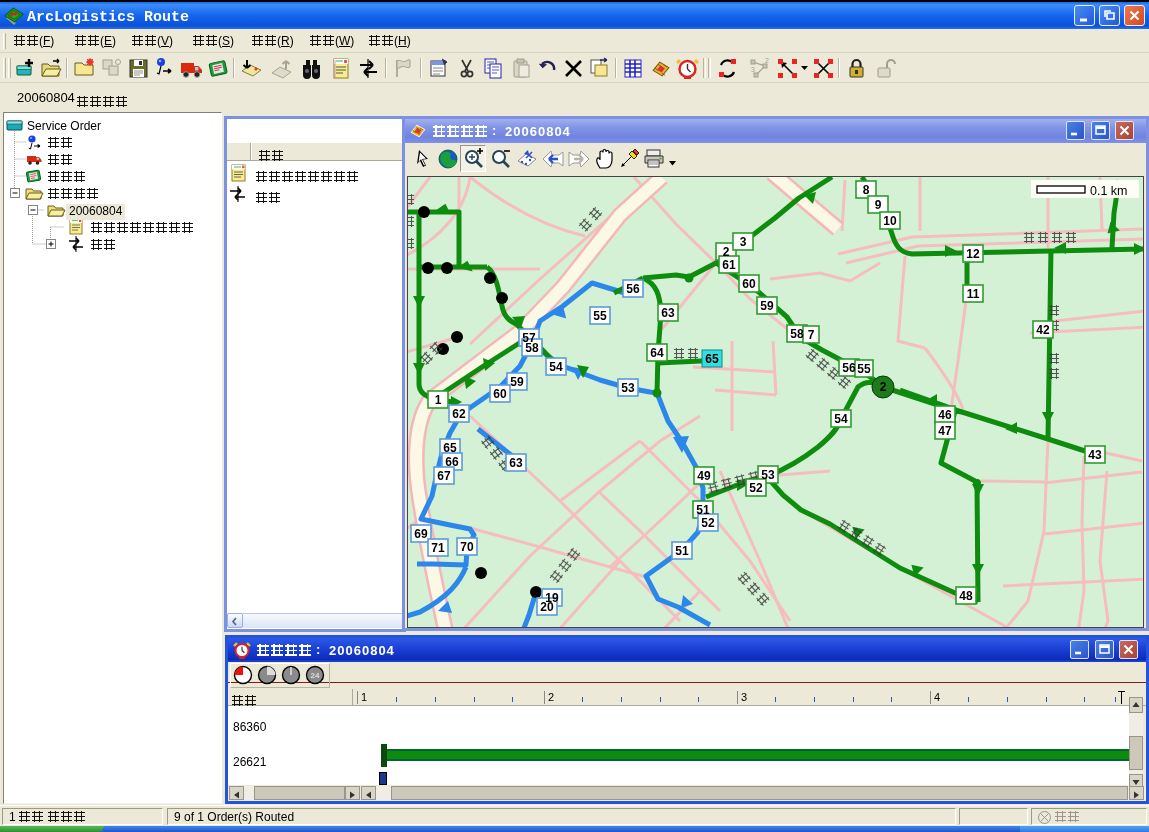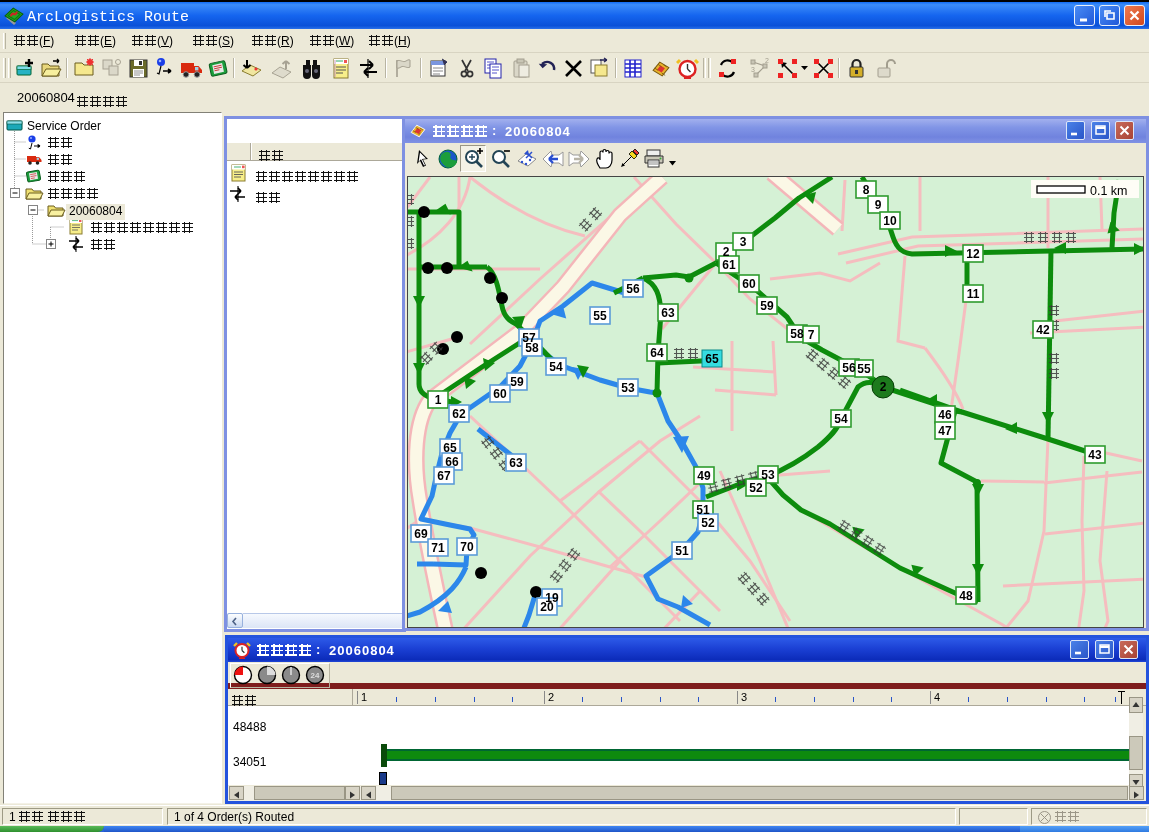--- a/index.html
+++ b/index.html
@@ -20,21 +20,21 @@
 
 .g{display:inline-block;width:11px;height:11px;margin:0 1px;vertical-align:-1px;
 background-image:linear-gradient(#9b9687,#9b9687),linear-gradient(#9b9687,#9b9687),linear-gradient(#9b9687,#9b9687),linear-gradient(#9b9687,#9b9687),linear-gradient(#9b9687,#9b9687);
 background-repeat:no-repeat;
 background-size:11px 1px,11px 1px,11px 1px,1px 11px,1px 11px;
 background-position:0 1px,0 5px,0 9px,2px 0,7px 0}
 
 #topline{left:0;top:0;width:1149px;height:2px;background:#000}
 #titlebar{left:0;top:2px;width:1149px;height:27px;
 background:linear-gradient(180deg,#0f6af4 0%,#3c8cf8 10%,#1565ef 50%,#0a51d8 88%,#2a71ea 100%)}
-#title-text{left:27px;top:7px;color:#fff;font-family:"Liberation Mono",monospace;font-weight:normal;font-size:15px;letter-spacing:0}
+#title-text{left:27px;top:7px;color:#fff;font-family:"Liberation Mono",monospace;font-weight:bold;font-size:15px;letter-spacing:0}
 .capbtn{position:absolute;width:21px;height:21px;border-radius:3px;border:1px solid #e8f0fc;color:#fff;text-align:center}
 #menubar{left:0;top:29px;width:1149px;height:24px;background:#ece9d8;border-bottom:1px solid #d8d4c2}
 .menuitem{position:absolute;top:5px;font-size:12px;color:#000}
 #toolbar{left:0;top:54px;width:1149px;height:29px;background:#ece9d8;border-bottom:1px solid #d8d4c2}
 #caption{left:0;top:83px;width:1149px;height:29px;background:#ece9d8}
 #caption span.lat{font-size:13px;color:#000}
 
 #tree{left:3px;top:112px;width:219px;height:692px;background:#fff;
 border-top:1px solid #828177;border-left:1px solid #828177;border-right:1px solid #fff;border-bottom:1px solid #f4f2e8}
 .trow{position:absolute;font-size:12px;color:#000;white-space:nowrap}
@@ -44,21 +44,21 @@
 background:linear-gradient(180deg,#a2b0ee,#8195e6 35%,#7083de 75%,#8092e4);color:#fff;font-weight:bold;font-size:13px}
 .mdibtn{position:absolute;top:2px;width:19px;height:19px;border-radius:2px;border:1px solid #dce6f8}
 
 #listwin{left:224px;top:116px;width:182px;height:516px;background:#fff}
 
 #mapwin{left:402px;top:116px;width:747px;height:515px;background:#ece9d8}
 #maptools{position:absolute;left:0;top:24px;width:741px;height:33px;background:#ece9d8}
 #mapframe{position:absolute;left:2px;top:57px;width:737px;height:452px;border:1px solid #444;background:#d5f1d5}
 
 #timewin{left:225px;top:635px;width:924px;height:169px;background:#ece9d8;border-color:#2453dd}
-#timetools{position:absolute;left:0;top:24px;width:918px;height:27px;background:#ece9d8;border-bottom:6px solid #7f1d1d}
+#timetools{position:absolute;left:0;top:24px;width:918px;height:21px;background:#ece9d8;border-bottom:1px solid #7f1d1d}
 
 #statusbar{left:0;top:805px;width:1149px;height:21px;background:#ece9d8;border-top:1px solid #fff}
 .spanel{position:absolute;top:2px;height:17px;border:1px solid;border-color:#9d9a84 #fff #fff #9d9a84;font-size:12px;color:#000;padding:1px 6px;background:#ece9d8;white-space:nowrap}
 #taskbar{left:0;top:826px;width:1149px;height:6px;background:linear-gradient(90deg,#2a62d8,#2a62d8)}
 </style></head><body>
 <div id="app">
 <div class="abs" id="topline"></div>
 <div class="abs" id="titlebar">
   <svg class="abs" style="left:3px;top:3px" width="22" height="22" viewBox="0 0 22 22">
         <path d="M3 13l8 7 2-2-8-7z" fill="#9a9a9a"></path>
@@ -853,22 +853,22 @@
       </g>
       <g stroke="#2a55c8">
         <path d="M4.5 2v13M191.5 2v13M384.5 2v13M577.5 2v13" stroke="#888"></path>
         <path d="M43.5 8v5M82.5 8v5M121.5 8v5M159.5 8v5M229.5 8v5M268.5 8v5M307.5 8v5M345.5 8v5M422.5 8v5M461.5 8v5M500.5 8v5M538.5 8v5M615.5 8v5M654.5 8v5M693.5 8v5M731.5 8v5M762.5 8v5"></path>
       </g>
       <path d="M768.5 2v13" stroke="#000"></path>
           <path d="M765 2.5h7" stroke="#000"></path>
     </svg>
   </div>
   <div class="abs" id="timebody" style="left:0;top:68px;width:901px;height:79px;background:#fff">
-    <span class="abs" style="left:5px;top:14px;font-size:12px">48488</span>
-    <span class="abs" style="left:5px;top:49px;font-size:12px">34051</span>
+    <span class="abs" style="left:5px;top:14px;font-size:12px">86360</span>
+    <span class="abs" style="left:5px;top:49px;font-size:12px">26621</span>
     <div class="abs" style="left:153px;top:38px;width:6px;height:23px;background:#0a4a0a"></div>
     <div class="abs" style="left:159px;top:43px;width:742px;height:12px;background:#0e8a0e;border-top:2px solid #063;border-bottom:2px solid #063"></div>
   </div>
   <div class="abs" style="left:151px;top:134px;width:8px;height:13px;background:#1a3a8a;border:1px solid #000"></div>
   <div class="abs" id="vscroll" style="left:901px;top:68px;width:14px;height:79px;background:#f0eee4">
     <div class="abs" style="left:0;top:-9px;width:14px;height:16px;background:#d8d4c6;border:1px solid #9a9685"><svg width="12" height="14">
             <path d="M6 4 2.5 9h7z" fill="#333"></path>
           </svg></div>
     <div class="abs" style="left:0;top:30px;width:14px;height:34px;background:#ccc9ba;border:1px solid #9a9685"></div>
     <div class="abs" style="left:0;top:68px;width:14px;height:16px;background:#d8d4c6;border:1px solid #9a9685"><svg width="12" height="14">
@@ -887,21 +887,21 @@
             <path d="M4 6 9 2.5v7z" fill="#333"></path>
           </svg></div>
     <div class="abs" style="left:163px;top:0;width:737px;height:14px;background:#ccc9ba;border:1px solid #9a9685"></div>
     <div class="abs" style="left:901px;top:0;width:15px;height:14px;background:#d8d4c6;border:1px solid #9a9685"><svg width="13" height="12">
             <path d="M9 6 4 2.5v7z" fill="#333"></path>
           </svg></div>
   </div>
 </div>
 <div class="abs" id="statusbar">
   <div class="spanel" style="left:2px;width:161px"><span style="margin-right:2px">1</span><i class="z"></i><i class="z"></i> <i class="z"></i><i class="z"></i><i class="z"></i></div>
-  <div class="spanel" style="left:167px;width:789px">1 of 4 Order(s) Routed</div>
+  <div class="spanel" style="left:167px;width:789px">9 of 1 Order(s) Routed</div>
   <div class="spanel" style="left:959px;width:69px"></div>
   <div class="spanel" style="left:1031px;width:116px;color:#9b9687"><span style="display:inline-block;width:13px;height:13px;border-radius:50%;border:1px solid #9b9687;vertical-align:-3px;position:relative"><svg width="11" height="11" style="position:absolute;left:0;top:0">
             <path d="M1.5 1.5 9.5 9.5M9.5 1.5 1.5 9.5" stroke="#9b9687" stroke-width="1"></path>
           </svg></span> <i class="g"></i><i class="g"></i></div>
 </div>
 <div class="abs" id="taskbar">
   <div class="abs" style="left:0;top:0;width:104px;height:6px;background:linear-gradient(180deg,#5aba5a,#2e8f2e);border-radius:0 0 8px 0"></div>
   <div class="abs" style="left:104px;top:0;width:916px;height:6px;background:linear-gradient(180deg,#3f86f2,#1f55c8)"></div>
   <div class="abs" style="left:1020px;top:0;width:129px;height:6px;background:linear-gradient(180deg,#54a0f8,#2f7ae0)"></div>
 </div>

